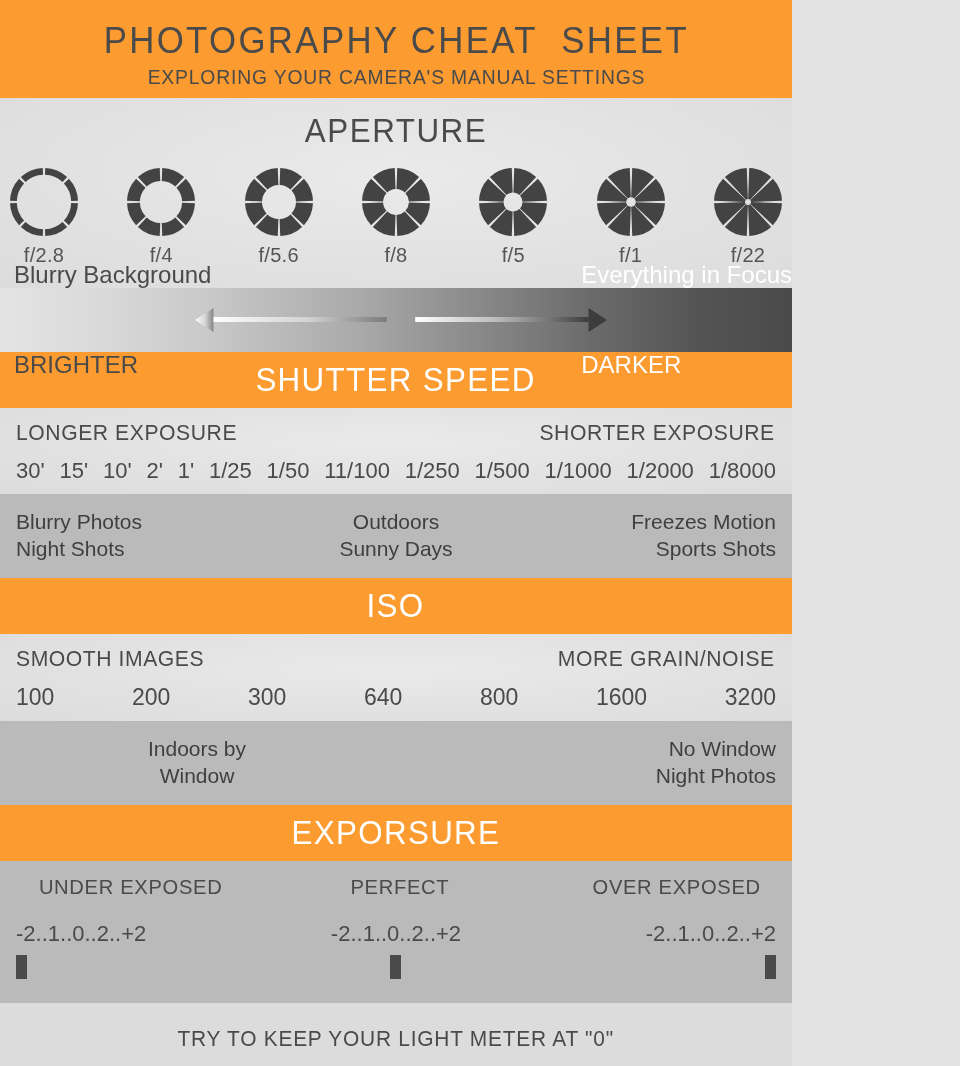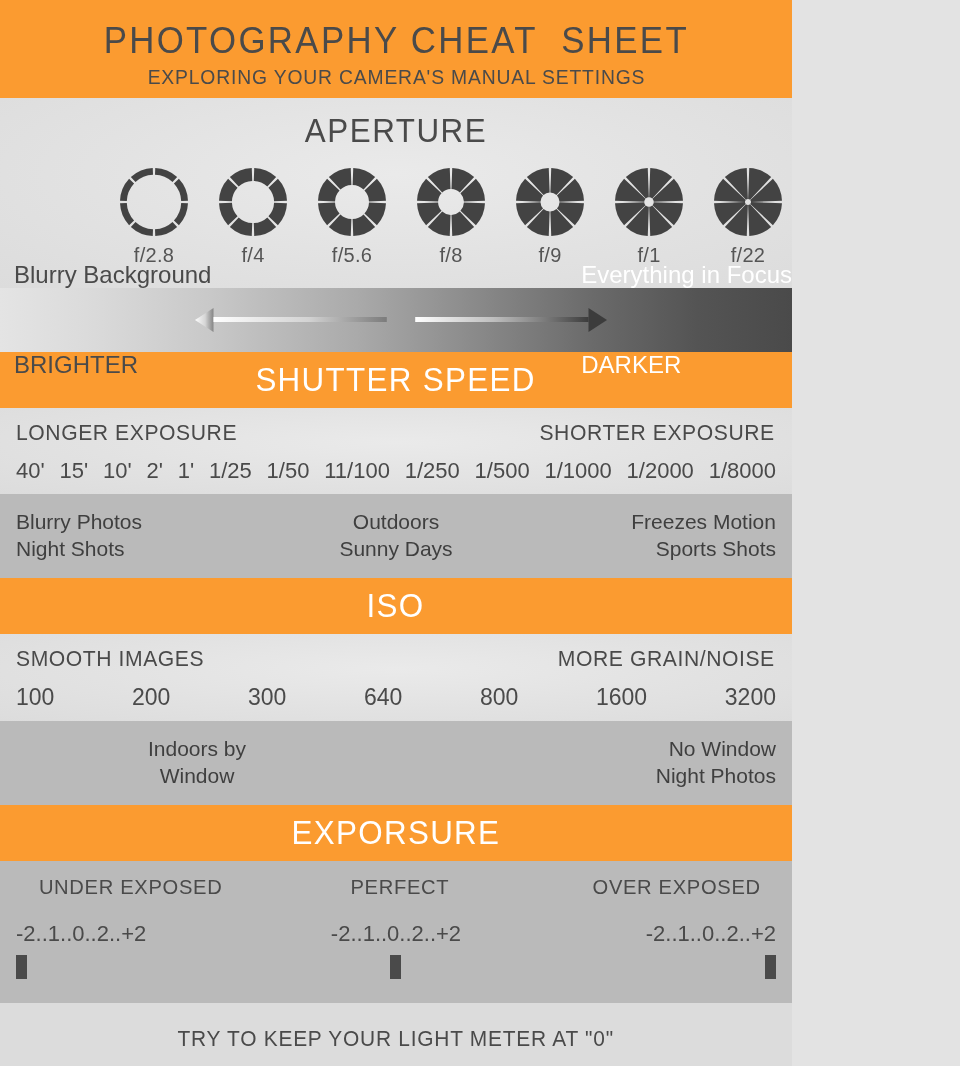--- a/index.html
+++ b/index.html
@@ -67,23 +67,22 @@
   }
   #aperture-heading {
     text-align: center;
     font-size: 33px;
     letter-spacing: 1.6px;
     color: #4a4a4a;
     transform: scaleX(0.95);
   }
   #aperture-row {
     display: flex;
-    justify-content: flex-end;
+    justify-content: space-between;
     align-items: flex-start;
-    gap: 11px;
     margin-top: 16px;
   }
   .ap-item {
     width: 88px;
     text-align: center;
   }
   .ap-item svg { display: block; margin: 0 auto; }
   .ap-label {
     margin-top: 6px;
     font-size: 20px;
@@ -306,21 +305,21 @@
           <svg width="72" height="72" viewBox="0 0 72 72">
             <path d="M 69.98 37.25 A 34 34 0 0 1 60.91 59.14 L 42.97 42.48 A 9.52 9.52 0 0 0 45.51 36.35 Z" fill="#434343"></path>
             <path d="M 59.14 60.91 A 34 34 0 0 1 37.25 69.98 L 36.35 45.51 A 9.52 9.52 0 0 0 42.48 42.97 Z" fill="#434343"></path>
             <path d="M 34.75 69.98 A 34 34 0 0 1 12.86 60.91 L 29.52 42.97 A 9.52 9.52 0 0 0 35.65 45.51 Z" fill="#434343"></path>
             <path d="M 11.09 59.14 A 34 34 0 0 1 2.02 37.25 L 26.49 36.35 A 9.52 9.52 0 0 0 29.03 42.48 Z" fill="#434343"></path>
             <path d="M 2.02 34.75 A 34 34 0 0 1 11.09 12.86 L 29.03 29.52 A 9.52 9.52 0 0 0 26.49 35.65 Z" fill="#434343"></path>
             <path d="M 12.86 11.09 A 34 34 0 0 1 34.75 2.02 L 35.65 26.49 A 9.52 9.52 0 0 0 29.52 29.03 Z" fill="#434343"></path>
             <path d="M 37.25 2.02 A 34 34 0 0 1 59.14 11.09 L 42.48 29.03 A 9.52 9.52 0 0 0 36.35 26.49 Z" fill="#434343"></path>
             <path d="M 60.91 12.86 A 34 34 0 0 1 69.98 34.75 L 45.51 35.65 A 9.52 9.52 0 0 0 42.97 29.52 Z" fill="#434343"></path>
           </svg>
-          <div class="ap-label">f/9</div>
+          <div class="ap-label">f/5</div>
         </div>
         <div class="ap-item">
           <svg width="72" height="72" viewBox="0 0 72 72">
             <path d="M 69.98 37.25 A 34 34 0 0 1 60.91 59.14 L 39.49 39.24 A 4.76 4.76 0 0 0 40.76 36.17 Z" fill="#434343"></path>
             <path d="M 59.14 60.91 A 34 34 0 0 1 37.25 69.98 L 36.17 40.76 A 4.76 4.76 0 0 0 39.24 39.49 Z" fill="#434343"></path>
             <path d="M 34.75 69.98 A 34 34 0 0 1 12.86 60.91 L 32.76 39.49 A 4.76 4.76 0 0 0 35.83 40.76 Z" fill="#434343"></path>
             <path d="M 11.09 59.14 A 34 34 0 0 1 2.02 37.25 L 31.24 36.17 A 4.76 4.76 0 0 0 32.51 39.24 Z" fill="#434343"></path>
             <path d="M 2.02 34.75 A 34 34 0 0 1 11.09 12.86 L 32.51 32.76 A 4.76 4.76 0 0 0 31.24 35.83 Z" fill="#434343"></path>
             <path d="M 12.86 11.09 A 34 34 0 0 1 34.75 2.02 L 35.83 31.24 A 4.76 4.76 0 0 0 32.76 32.51 Z" fill="#434343"></path>
             <path d="M 37.25 2.02 A 34 34 0 0 1 59.14 11.09 L 39.24 32.51 A 4.76 4.76 0 0 0 36.17 31.24 Z" fill="#434343"></path>
@@ -384,21 +383,21 @@
   <div class="section-bar band-orange">
     <div class="section-title">SHUTTER SPEED</div>
   </div>
 
   <div class="scale-band band-light">
     <div class="endlabels">
       <span>LONGER EXPOSURE</span>
       <span>SHORTER EXPOSURE</span>
     </div>
     <div class="values-row" id="shutter-values">
-        <div class="val">40'</div>
+        <div class="val">30'</div>
         <div class="val">15'</div>
         <div class="val">10'</div>
         <div class="val">2'</div>
         <div class="val">1'</div>
         <div class="val">1/25</div>
         <div class="val">1/50</div>
         <div class="val">11/100</div>
         <div class="val">1/250</div>
         <div class="val">1/500</div>
         <div class="val">1/1000</div>

